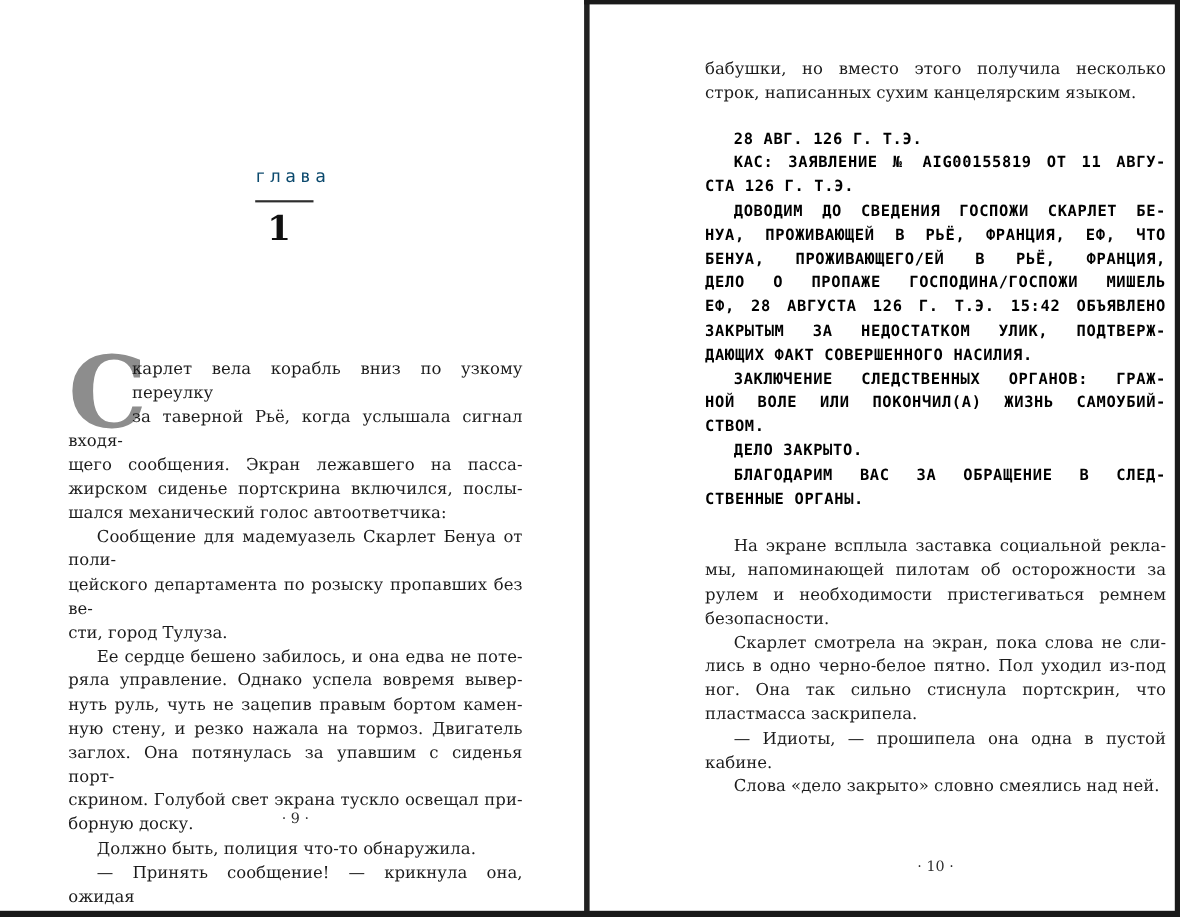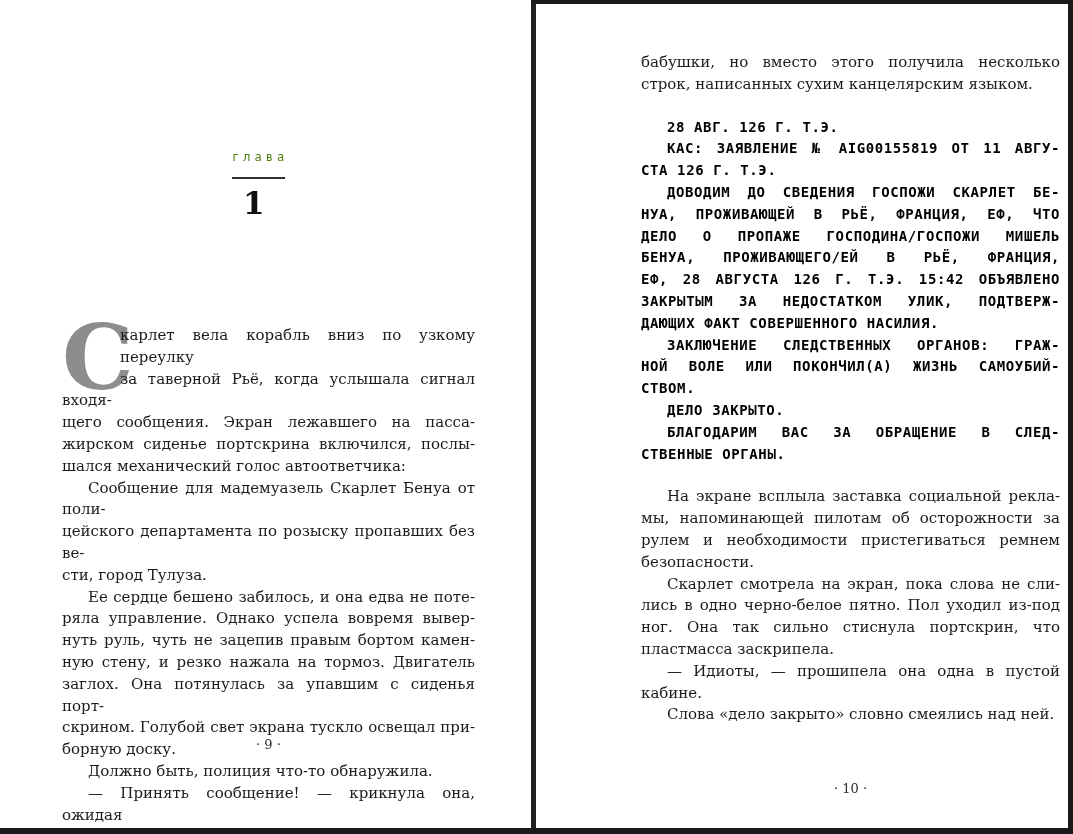--- a/index.html
+++ b/index.html
@@ -30,22 +30,22 @@
   }
 
   .page { position: absolute; top: 0; height: 834px; }
   .page-left  { left: 0;    width: 531px; }
   .page-right { left: 560px; width: 536px; }
 
   
   .chapter { position: absolute; left: 232px; top: 150px; }
   .chapter-label {
     font-family: "DejaVu Sans Mono", monospace;
-    font-size: 12px; letter-spacing: 4px;
-    color: #4d7c0f;
+    font-size: 16px; letter-spacing: 4px;
+    color: #0c4a6e;
   }
   .chapter-rule { width: 53px; height: 2px; background: #2e2e2e; margin-top: 13px; }
   .chapter-number {
     margin-top: 7px; margin-left: 11px;
     font-weight: bold; font-size: 31px; line-height: 34px;
     color: #101010;
   }
 
   
   .col { position: absolute; }
@@ -137,22 +137,22 @@
       <div class="para techno indent gap">
         <div class="line endl">28 АВГ. 126 Г. Т.Э.</div>
       </div>
       <div class="para techno indent">
         <div class="line">КАС: ЗАЯВЛЕНИЕ № AIG00155819 ОТ 11 АВГУ-</div>
         <div class="line endl">СТА 126 Г. Т.Э.</div>
       </div>
       <div class="para techno indent">
         <div class="line">ДОВОДИМ ДО СВЕДЕНИЯ ГОСПОЖИ СКАРЛЕТ БЕ-</div>
         <div class="line">НУА, ПРОЖИВАЮЩЕЙ В РЬЁ, ФРАНЦИЯ, ЕФ, ЧТО</div>
+        <div class="line">БЕНУА, ПРОЖИВАЮЩЕГО/ЕЙ В РЬЁ, ФРАНЦИЯ,</div>
         <div class="line">ДЕЛО О ПРОПАЖЕ ГОСПОДИНА/ГОСПОЖИ МИШЕЛЬ</div>
-        <div class="line">БЕНУА, ПРОЖИВАЮЩЕГО/ЕЙ В РЬЁ, ФРАНЦИЯ,</div>
         <div class="line">ЕФ, 28 АВГУСТА 126 Г. Т.Э. 15:42 ОБЪЯВЛЕНО</div>
         <div class="line">ЗАКРЫТЫМ ЗА НЕДОСТАТКОМ УЛИК, ПОДТВЕРЖ-</div>
         <div class="line endl">ДАЮЩИХ ФАКТ СОВЕРШЕННОГО НАСИЛИЯ.</div>
       </div>
       <div class="para techno indent">
         <div class="line">ЗАКЛЮЧЕНИЕ СЛЕДСТВЕННЫХ ОРГАНОВ: ГРАЖ-</div>
         <div class="line">НОЙ ВОЛЕ ИЛИ ПОКОНЧИЛ(А) ЖИЗНЬ САМОУБИЙ-</div>
         <div class="line endl">СТВОМ.</div>
       </div>
       <div class="para techno indent">

